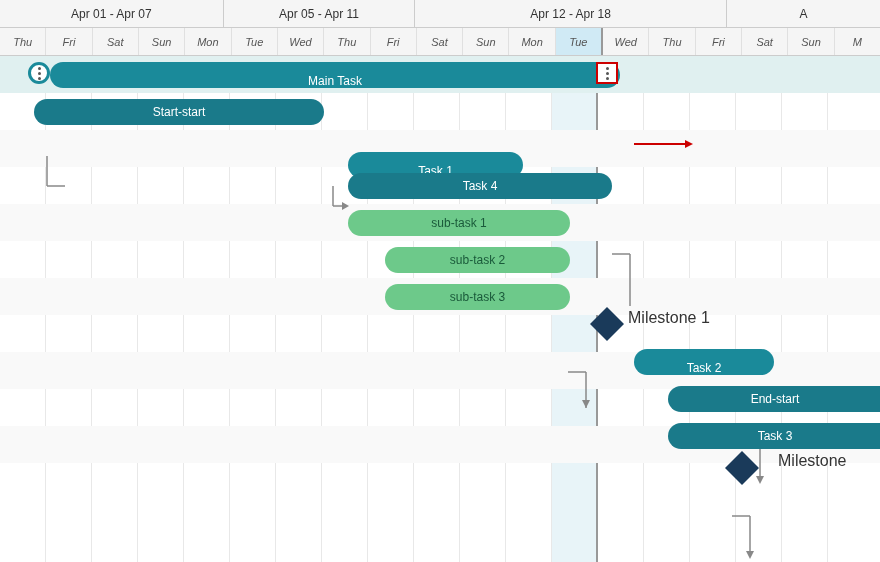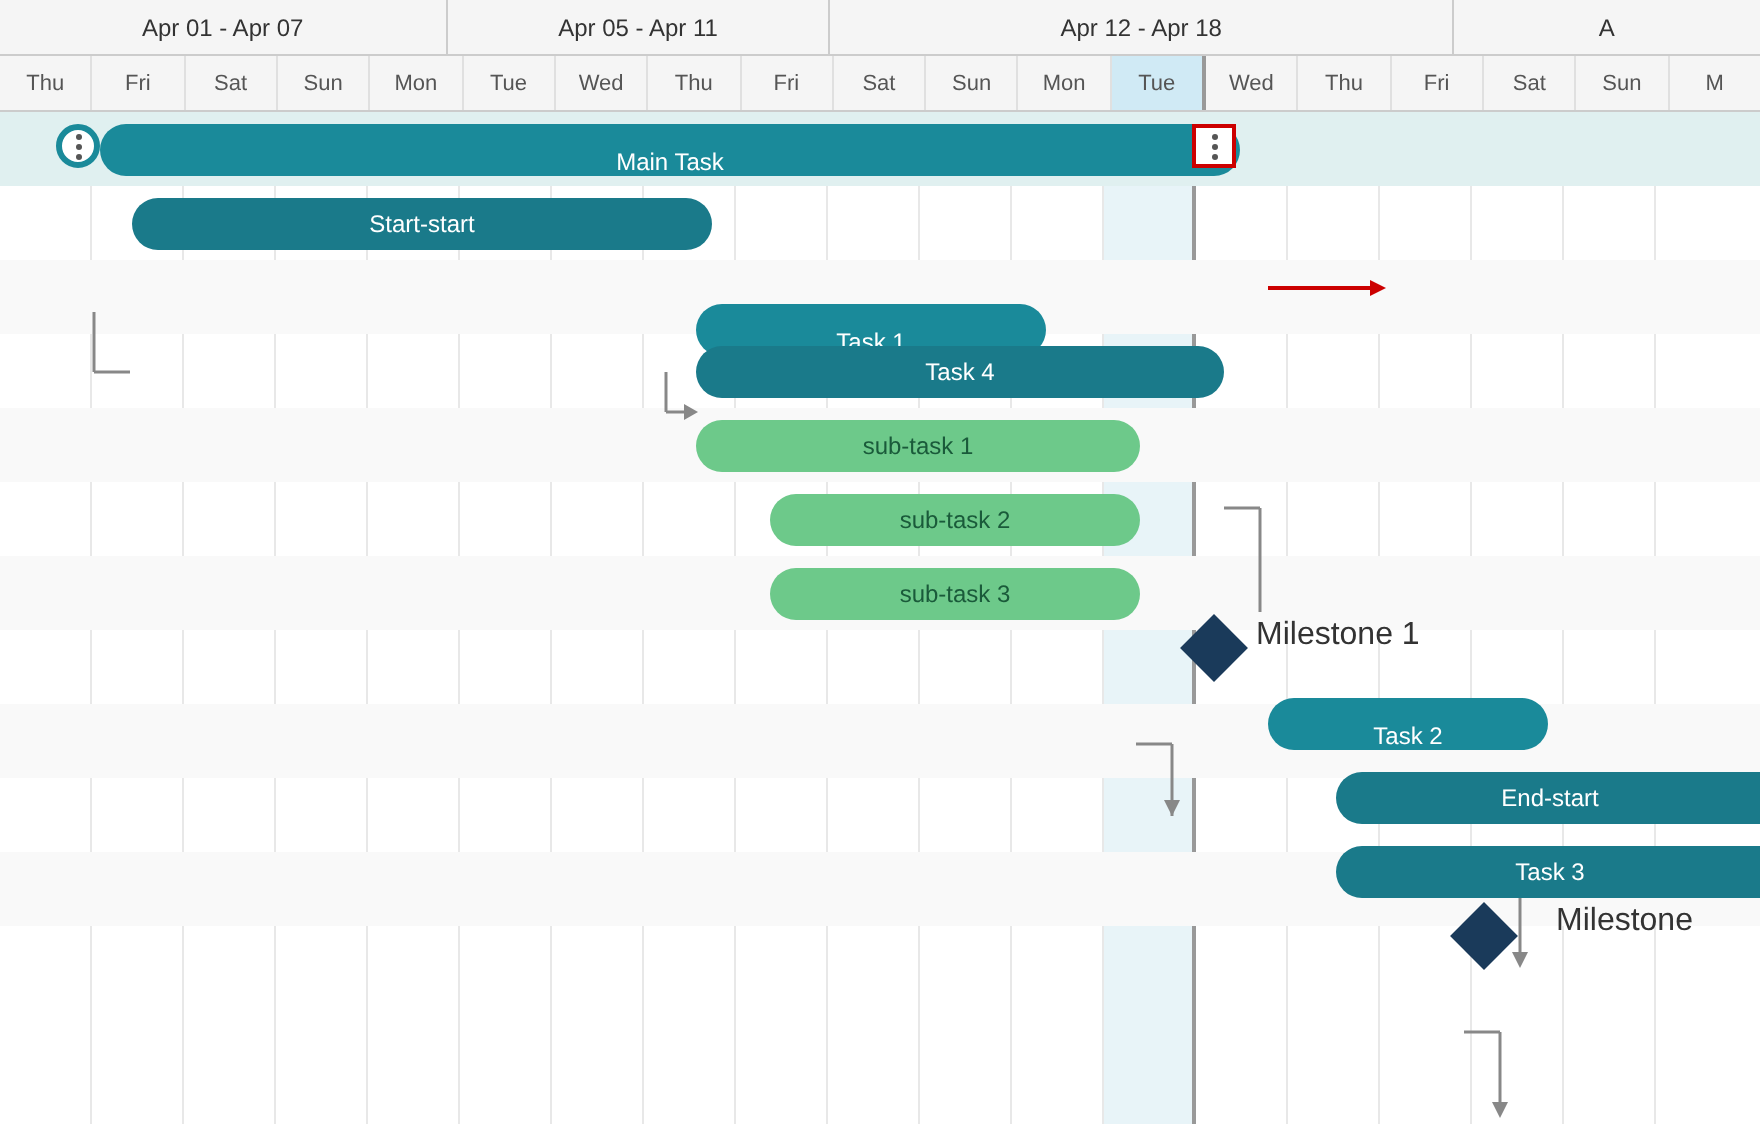--- a/index.html
+++ b/index.html
@@ -129,21 +129,21 @@
       <span>Apr 05 - Apr 11</span>
     </div>
     <div class="header-group" style="width: 323px;">
       <span>Apr 12 - Apr 18</span>
     </div>
     <div class="header-group" style="width: 159px; border-right: none;">
       <span>A</span>
     </div>
   </div>
 
-  <div class="header-row2" style="display: flex;">
+  <div class="header-row2" style="display: flex; font-style: italic;">
 
     <div class="header-day" style="width:46px">Thu</div>
     <div class="header-day" style="width:46px">Fri</div>
     <div class="header-day" style="width:46px">Sat</div>
     <div class="header-day" style="width:46px">Sun</div>
     <div class="header-day" style="width:46px">Mon</div>
     <div class="header-day" style="width:46px">Tue</div>
     <div class="header-day" style="width:46px">Wed</div>
     <div class="header-day" style="width:46px">Thu</div>
     <div class="header-day" style="width:46px">Fri</div>
@@ -237,21 +237,21 @@
     </div>
 
     <div style="position:absolute; top:6px; left:596px; width:22px; height:22px; border:2px solid #cc0000; background:#fff; display:flex; align-items:center; justify-content:center; z-index:4;">
       <div style="display:flex;flex-direction:column;gap:2px;align-items:center;justify-content:center;">
         <div style="width:3px;height:3px;background:#555;border-radius:50%;"></div>
         <div style="width:3px;height:3px;background:#555;border-radius:50%;"></div>
         <div style="width:3px;height:3px;background:#555;border-radius:50%;"></div>
       </div>
     </div>
 
-    <div class="task-bar task-dark" style="left:66px; top:43px; width:290px;">
+    <div class="task-bar task-dark" style="left:34px; top:43px; width:290px;">
       <span>Start-start</span>
     </div>
 
     <div class="task-bar task-medium" style="left:348px; top:96px; width:175px;">
       <span>Task 1</span>
     </div>
 
     <div class="task-bar task-dark" style="left:348px; top:117px; width:264px;">
       <span>Task 4</span>
     </div>

